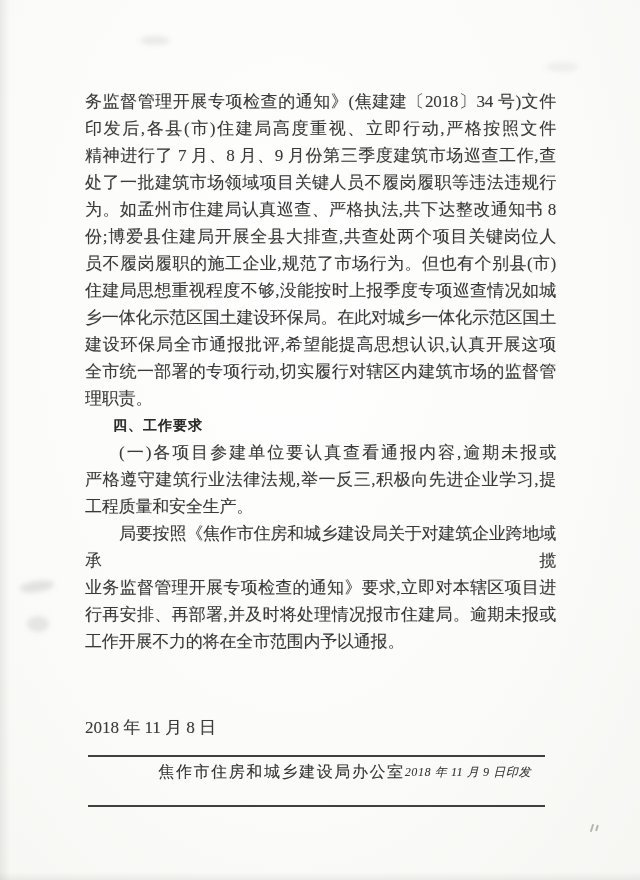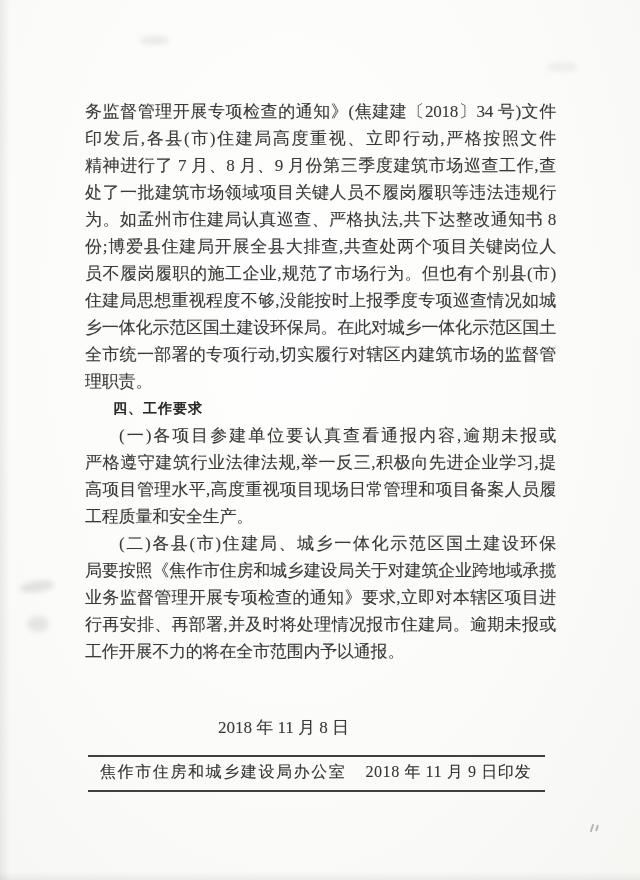--- a/index.html
+++ b/index.html
@@ -39,21 +39,21 @@
   }
   .tiny-mark span {
     position: absolute; width: 2px; height: 8px;
     background: rgba(100,100,100,0.45); transform: rotate(18deg);
   }
   .tiny-mark span:nth-child(1) { left: 2px; }
   .tiny-mark span:nth-child(2) { left: 7px; top: 1px; height: 6px; }
 
   
   .body-block {
-    position: absolute; left: 85px; top: 98px; width: 471px;
+    position: absolute; left: 85px; top: 88px; width: 471px;
     font-size: 17px; line-height: 27px;
     color: #3a3a3a;
     letter-spacing: -0.2px;
     text-shadow: 0.3px 0.4px 0.7px rgba(80,80,80,0.35);
   }
   .line { text-align: justify; text-align-last: justify; white-space: normal; }
   .line-last { text-align-last: left; }
   .para-indent .line:first-child { text-indent: 2em; }
   .heading {
     font-family: "Liberation Sans", "DejaVu Sans", sans-serif;
@@ -61,35 +61,35 @@
     color: #2b2b2b;
     font-size: 14px; line-height: 27px;
     margin-left: 2em;
     letter-spacing: 1px;
     text-shadow: 0.3px 0.4px 0.6px rgba(60,60,60,0.35);
   }
   .sign-date {
     position: absolute; left: 85px; top: 714px; width: 471px;
     box-sizing: border-box; padding-right: 74px;
     font-size: 17px; line-height: 27px; color: #3a3a3a;
-    text-align: center;
+    text-align: left;
     text-shadow: 0.3px 0.4px 0.7px rgba(80,80,80,0.35);
   }
   .footer {
     position: absolute; left: 88px; top: 755px; width: 457px;
     box-sizing: border-box;
     border-top: 2px solid #404040;
     border-bottom: 2px solid #404040;
-    display: flex; justify-content: space-between; align-items: center;
-    padding: 5px 14px 7px 12px;
+    display: flex; justify-content: flex-end; align-items: center;
+    padding: 5px 14px 22px 12px;
     color: #373737;
     text-shadow: 0.3px 0.4px 0.6px rgba(80,80,80,0.35);
   }
   .footer .office { font-size: 16px; letter-spacing: 1.6px; }
-  .footer .printdate { font-size: 16px; letter-spacing: 0.6px; }
+  .footer .printdate { font-size: 12px; letter-spacing: 0.6px; font-style: italic; }
 </style>
 </head>
 <body>
 
 <div class="page">
 
   <div class="edge-left"></div>
   <div class="edge-bottom"></div>
   <div class="smudge s1"></div>
   <div class="smudge s2"></div>
@@ -104,32 +104,31 @@
     <div class="para">
         <div class="line">务监督管理开展专项检查的通知》(焦建建〔2018〕34 号)文件</div>
         <div class="line">印发后,各县(市)住建局高度重视、立即行动,严格按照文件</div>
         <div class="line">精神进行了 7 月、8 月、9 月份第三季度建筑市场巡查工作,查</div>
         <div class="line">处了一批建筑市场领域项目关键人员不履岗履职等违法违规行</div>
         <div class="line">为。如孟州市住建局认真巡查、严格执法,共下达整改通知书 8</div>
         <div class="line">份;博爱县住建局开展全县大排查,共查处两个项目关键岗位人</div>
         <div class="line">员不履岗履职的施工企业,规范了市场行为。但也有个别县(市)</div>
         <div class="line">住建局思想重视程度不够,没能按时上报季度专项巡查情况如城</div>
         <div class="line">乡一体化示范区国土建设环保局。在此对城乡一体化示范区国土</div>
+        <div class="line">建设环保局全市通报批评,希望能提高思想认识,认真开展这项</div>
         <div class="line">全市统一部署的专项行动,切实履行对辖区内建筑市场的监督管</div>
         <div class="line line-last">理职责。</div>
       </div>
     <div class="heading">四、工作要求</div>
     <div class="para para-indent">
         <div class="line">(一)各项目参建单位要认真查看通报内容,逾期未报或</div>
         <div class="line">严格遵守建筑行业法律法规,举一反三,积极向先进企业学习,提</div>
-        <div class="line">高项目管理水平,高度重视项目现场日常管理和项目备案人员履</div>
         <div class="line line-last">工程质量和安全生产。</div>
       </div>
     <div class="para para-indent">
-        <div class="line">(二)各县(市)住建局、城乡一体化示范区国土建设环保</div>
         <div class="line">局要按照《焦作市住房和城乡建设局关于对建筑企业跨地域承揽</div>
         <div class="line">业务监督管理开展专项检查的通知》要求,立即对本辖区项目进</div>
         <div class="line">行再安排、再部署,并及时将处理情况报市住建局。逾期未报或</div>
         <div class="line line-last">工作开展不力的将在全市范围内予以通报。</div>
       </div>
   </div>
 
   <div class="sign-date">2018 年 11 月 8 日</div>
 
   <div class="footer">

